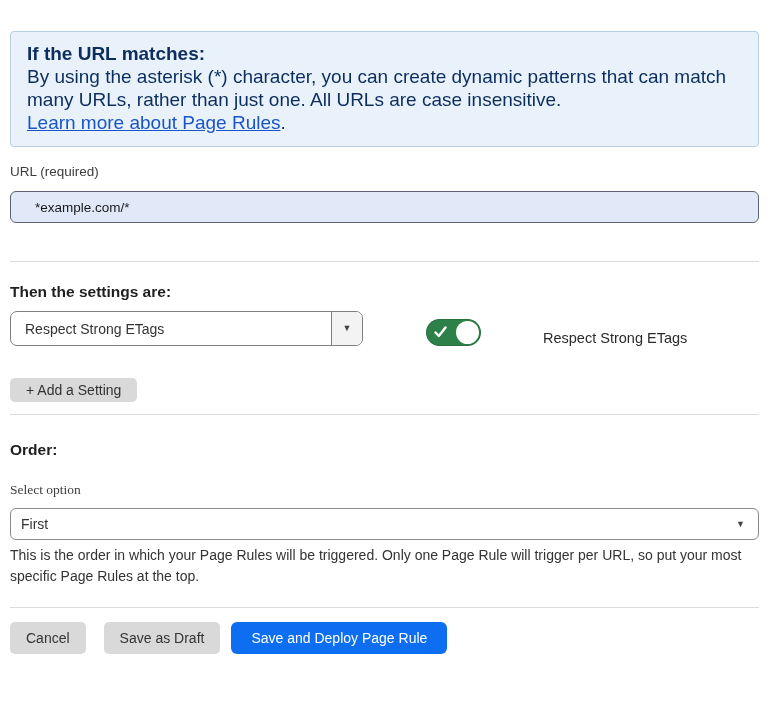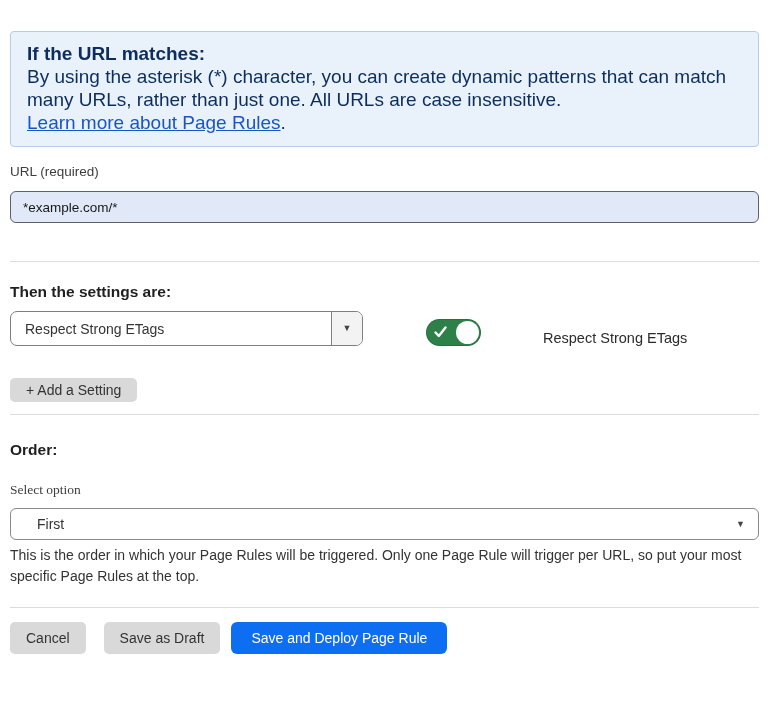--- a/index.html
+++ b/index.html
@@ -37,21 +37,21 @@
     margin-top: 17px; margin-bottom: 12px;
     font-size: 13.5px; color: #3d3d3d;
   }
 
   
   .url-input {
     width: 749px; height: 32px;
     background: #e1e9f8;
     border: 1px solid #5c6070;
     border-radius: 6px;
-    padding: 0 12px;
+    padding: 0 24px;
     font-size: 13.5px; color: #17181a;
     font-family: "Liberation Sans", sans-serif;
     outline: none;
   }
 
   .divider { border: none; border-top: 1px solid #dcdcdc; margin: 0; }
   .divider-1 { margin-top: 38px; }
   .divider-2 { margin-top: 12px; }
   .divider-3 { margin-top: 20px; }
 
@@ -114,21 +114,21 @@
   .add-setting-btn { margin-top: 32px; height: 24px; border-radius: 5px; }
 
   
   .order-select {
     margin-top: 10px;
     width: 749px; height: 32px;
     background: #ffffff;
     border: 1px solid #8a8a8a;
     border-radius: 6px;
     display: flex; align-items: center;
-    padding: 0 13px 0 26px;
+    padding: 0 13px 0 10px;
     font-size: 14px; color: #333;
     cursor: pointer;
   }
   .order-select .sel-value { flex: 1; }
 
   .help-text {
     margin-top: 5px;
     font-size: 14px; color: #333333; line-height: 21px;
     max-width: 749px;
   }

